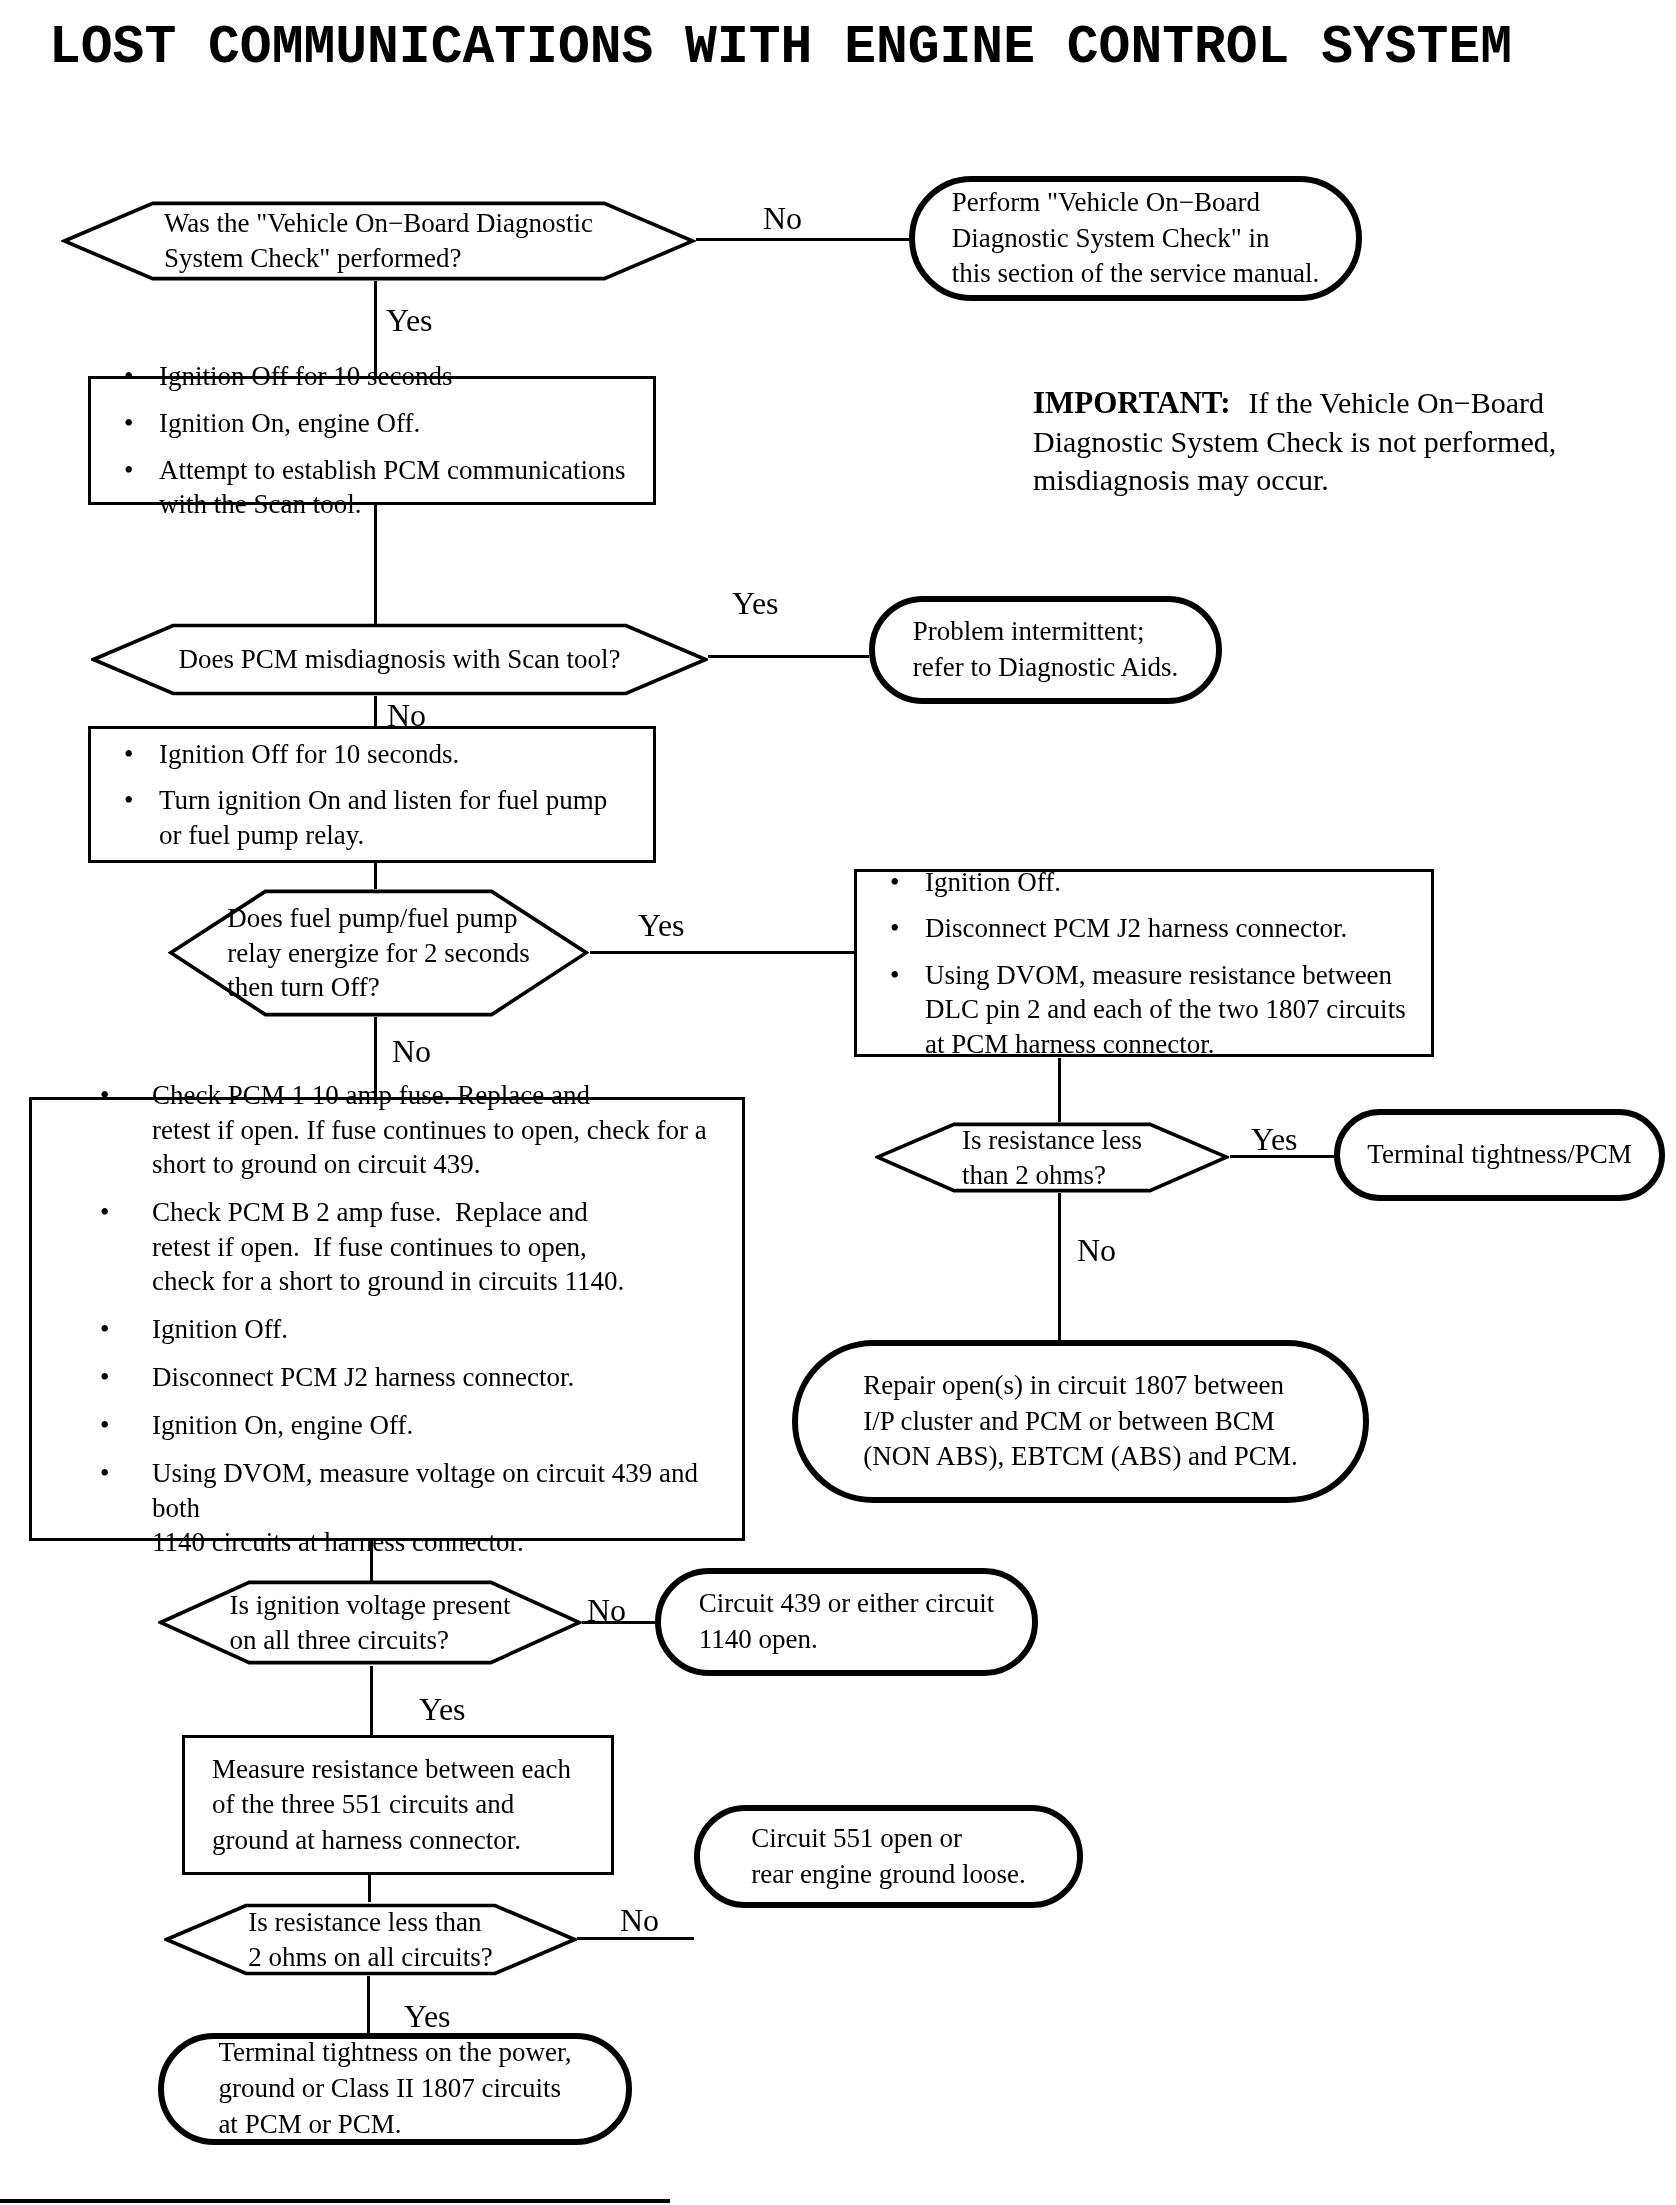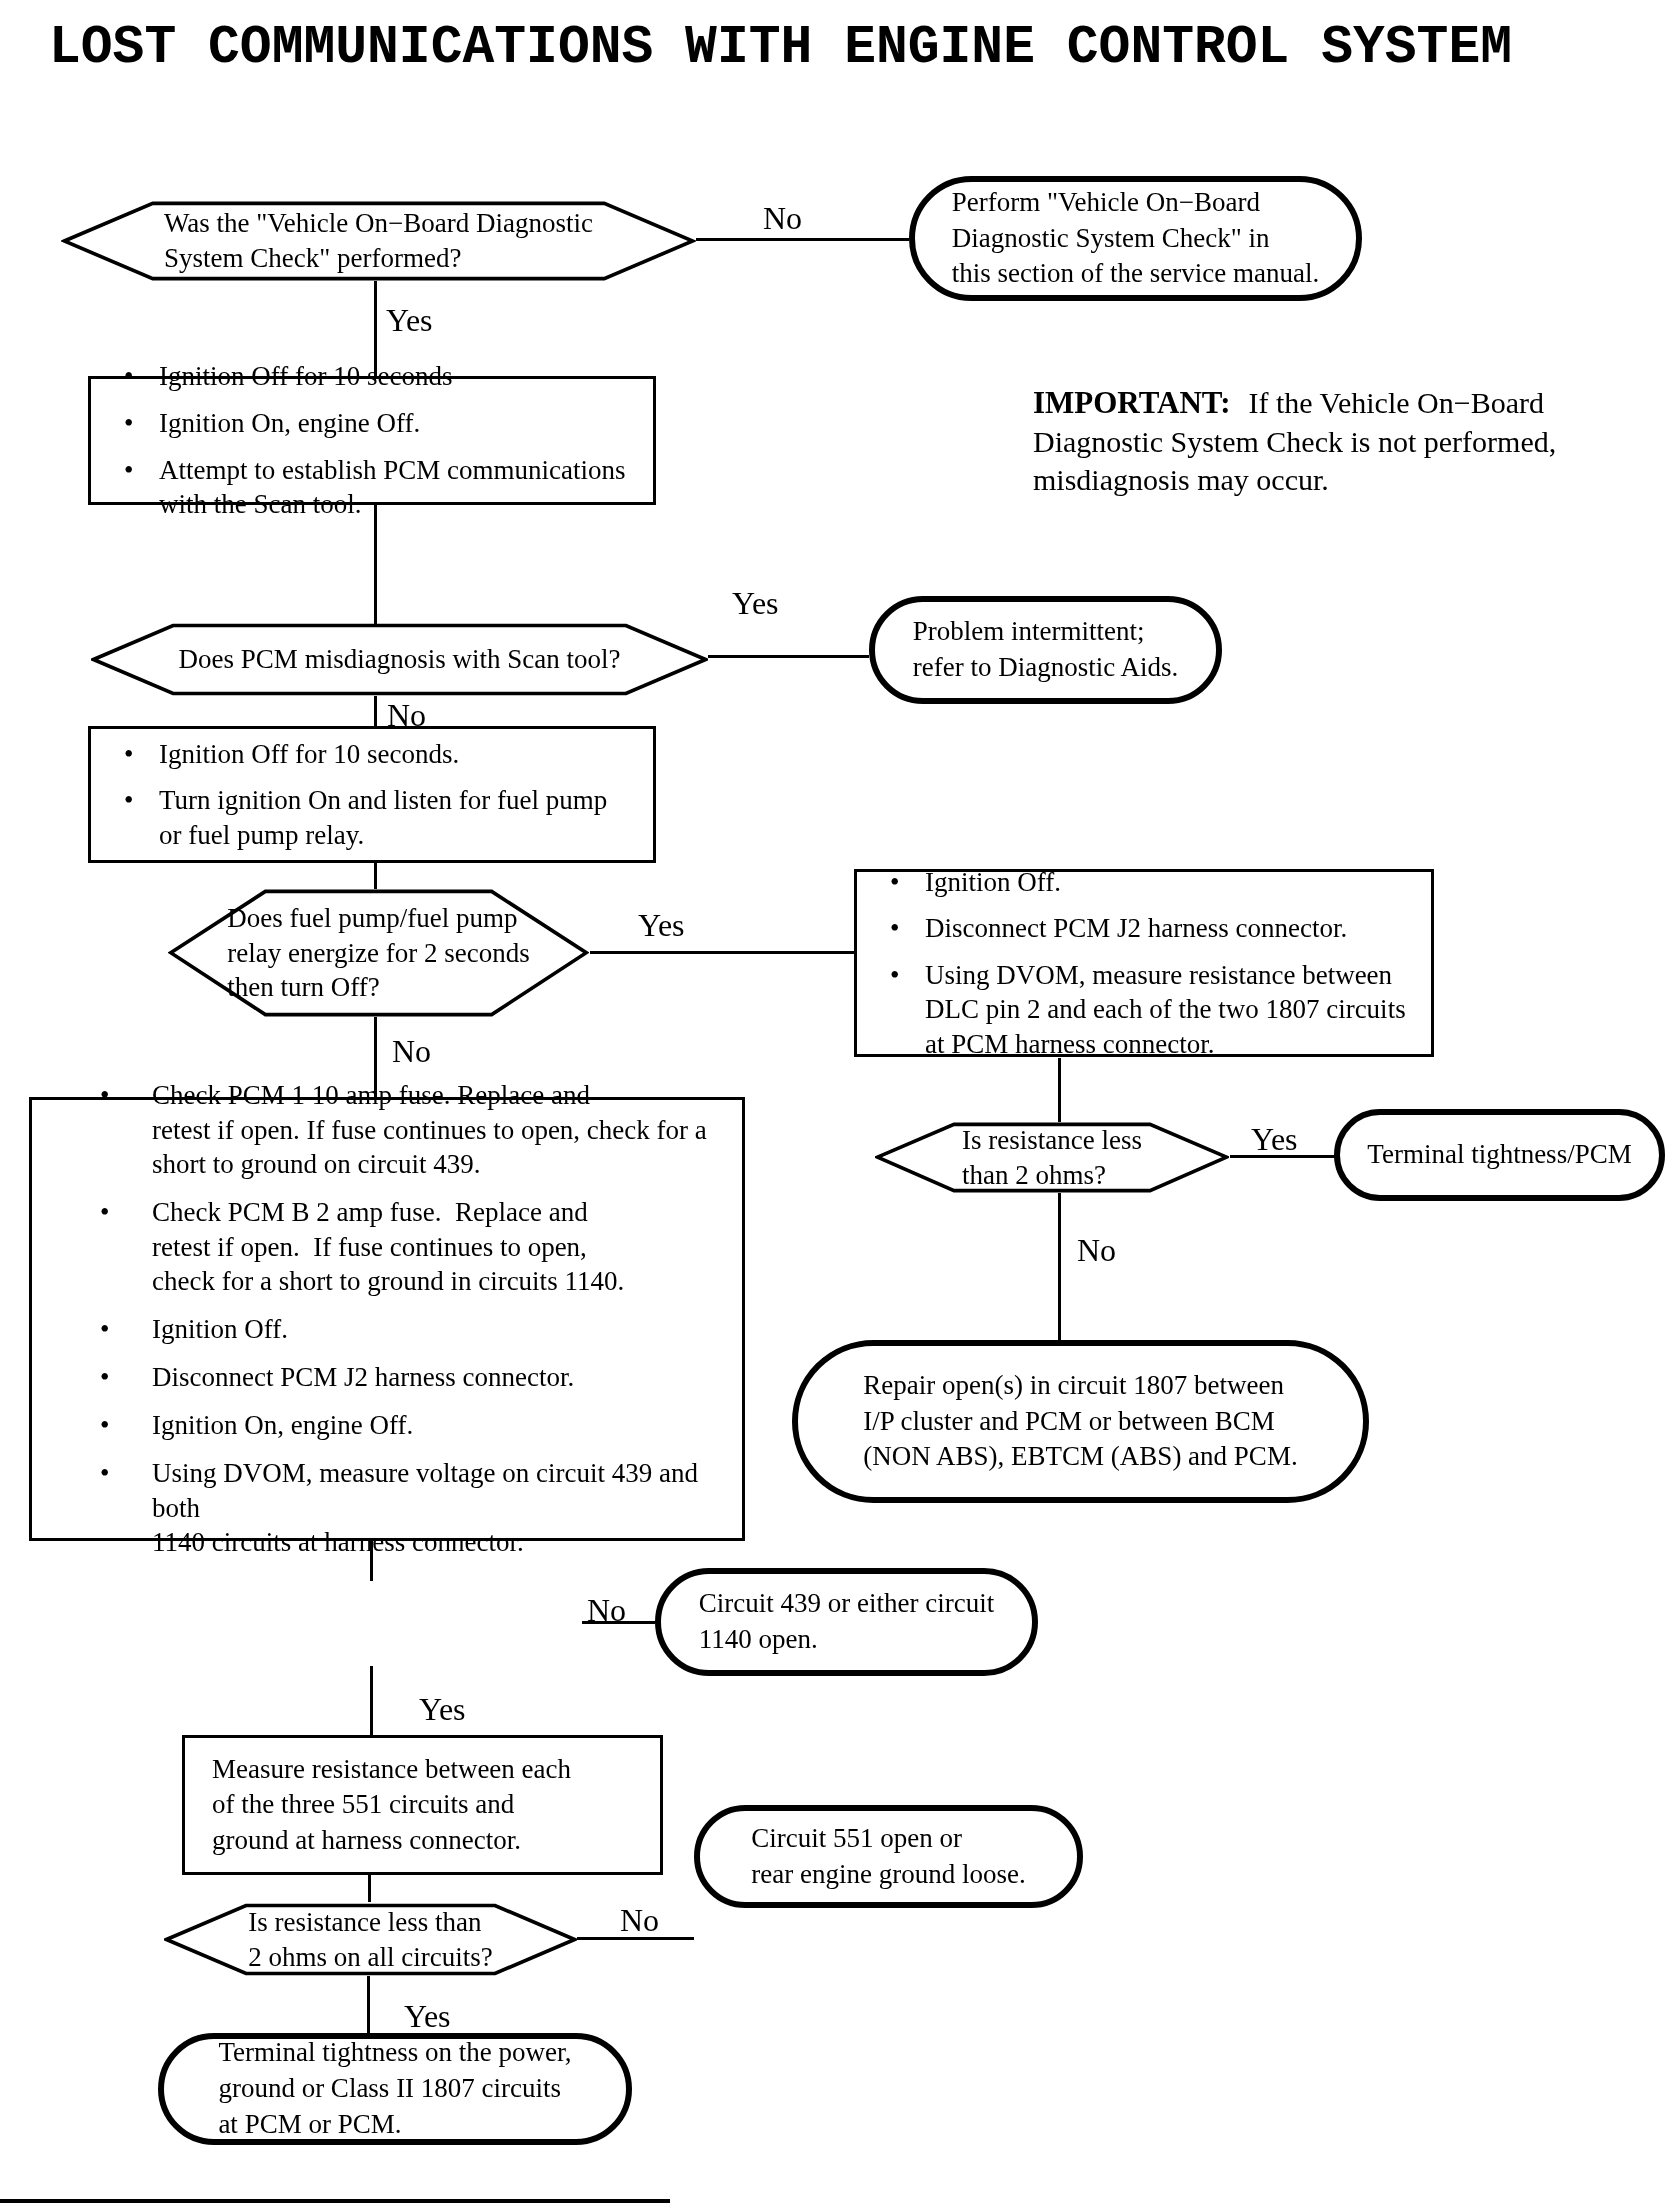--- a/index.html
+++ b/index.html
@@ -107,20 +107,27 @@
   </div>
 
   <div class="hex" style="left:875px;top:1122px;width:354px;height:71px">
     <svg viewBox="0 0 583 117">
       <polygon points="4,58 130,4 453,4 579,58 453,113 130,113" fill="#fff" stroke="#000" stroke-width="6"></polygon>
     </svg>
     <div class="hex-text pre">Is resistance less
 than 2 ohms?</div>
   </div>
 
+  <div class="hex" style="left:158px;top:1580px;width:424px;height:85px">
+    <svg viewBox="0 0 698 140">
+      <polygon points="4,70 150,4 548,4 694,70 548,136 150,136" fill="#fff" stroke="#000" stroke-width="6"></polygon>
+    </svg>
+    <div class="hex-text pre">Is ignition voltage present
+on all three circuits?</div>
+  </div>
 
   <div class="hex" style="left:164px;top:1903px;width:413px;height:73px">
     <svg viewBox="0 0 680 120">
       <polygon points="4,60 135,4 545,4 676,60 545,116 135,116" fill="#fff" stroke="#000" stroke-width="6"></polygon>
     </svg>
     <div class="hex-text pre">Is resistance less than
 2 ohms on all circuits?</div>
   </div>
 
   <div class="rect" style="left:88px;top:376px;width:568px;height:129px">
@@ -201,21 +208,21 @@
           <span class="pre">Ignition On, engine Off.</span>
         </li>
       <li class="bullet-item">
           <span class="bullet">•</span>
           <span class="pre">Using DVOM, measure voltage on circuit 439 and both
 1140 circuits at harness connector.</span>
         </li>
     </ul>
   </div>
 
-  <div class="rect" style="left:182px;top:1735px;width:481px;height:140px">
+  <div class="rect" style="left:182px;top:1735px;width:432px;height:140px">
     <div class="plain-text pre">Measure resistance between each
 of the three 551 circuits and
 ground at harness connector.</div>
   </div>
 
   <div class="oval" style="left:909px;top:176px;width:453px;height:125px">
     <div class="oval-text pre">Perform "Vehicle On−Board
 Diagnostic System Check" in
 this section of the service manual.</div>
   </div>

